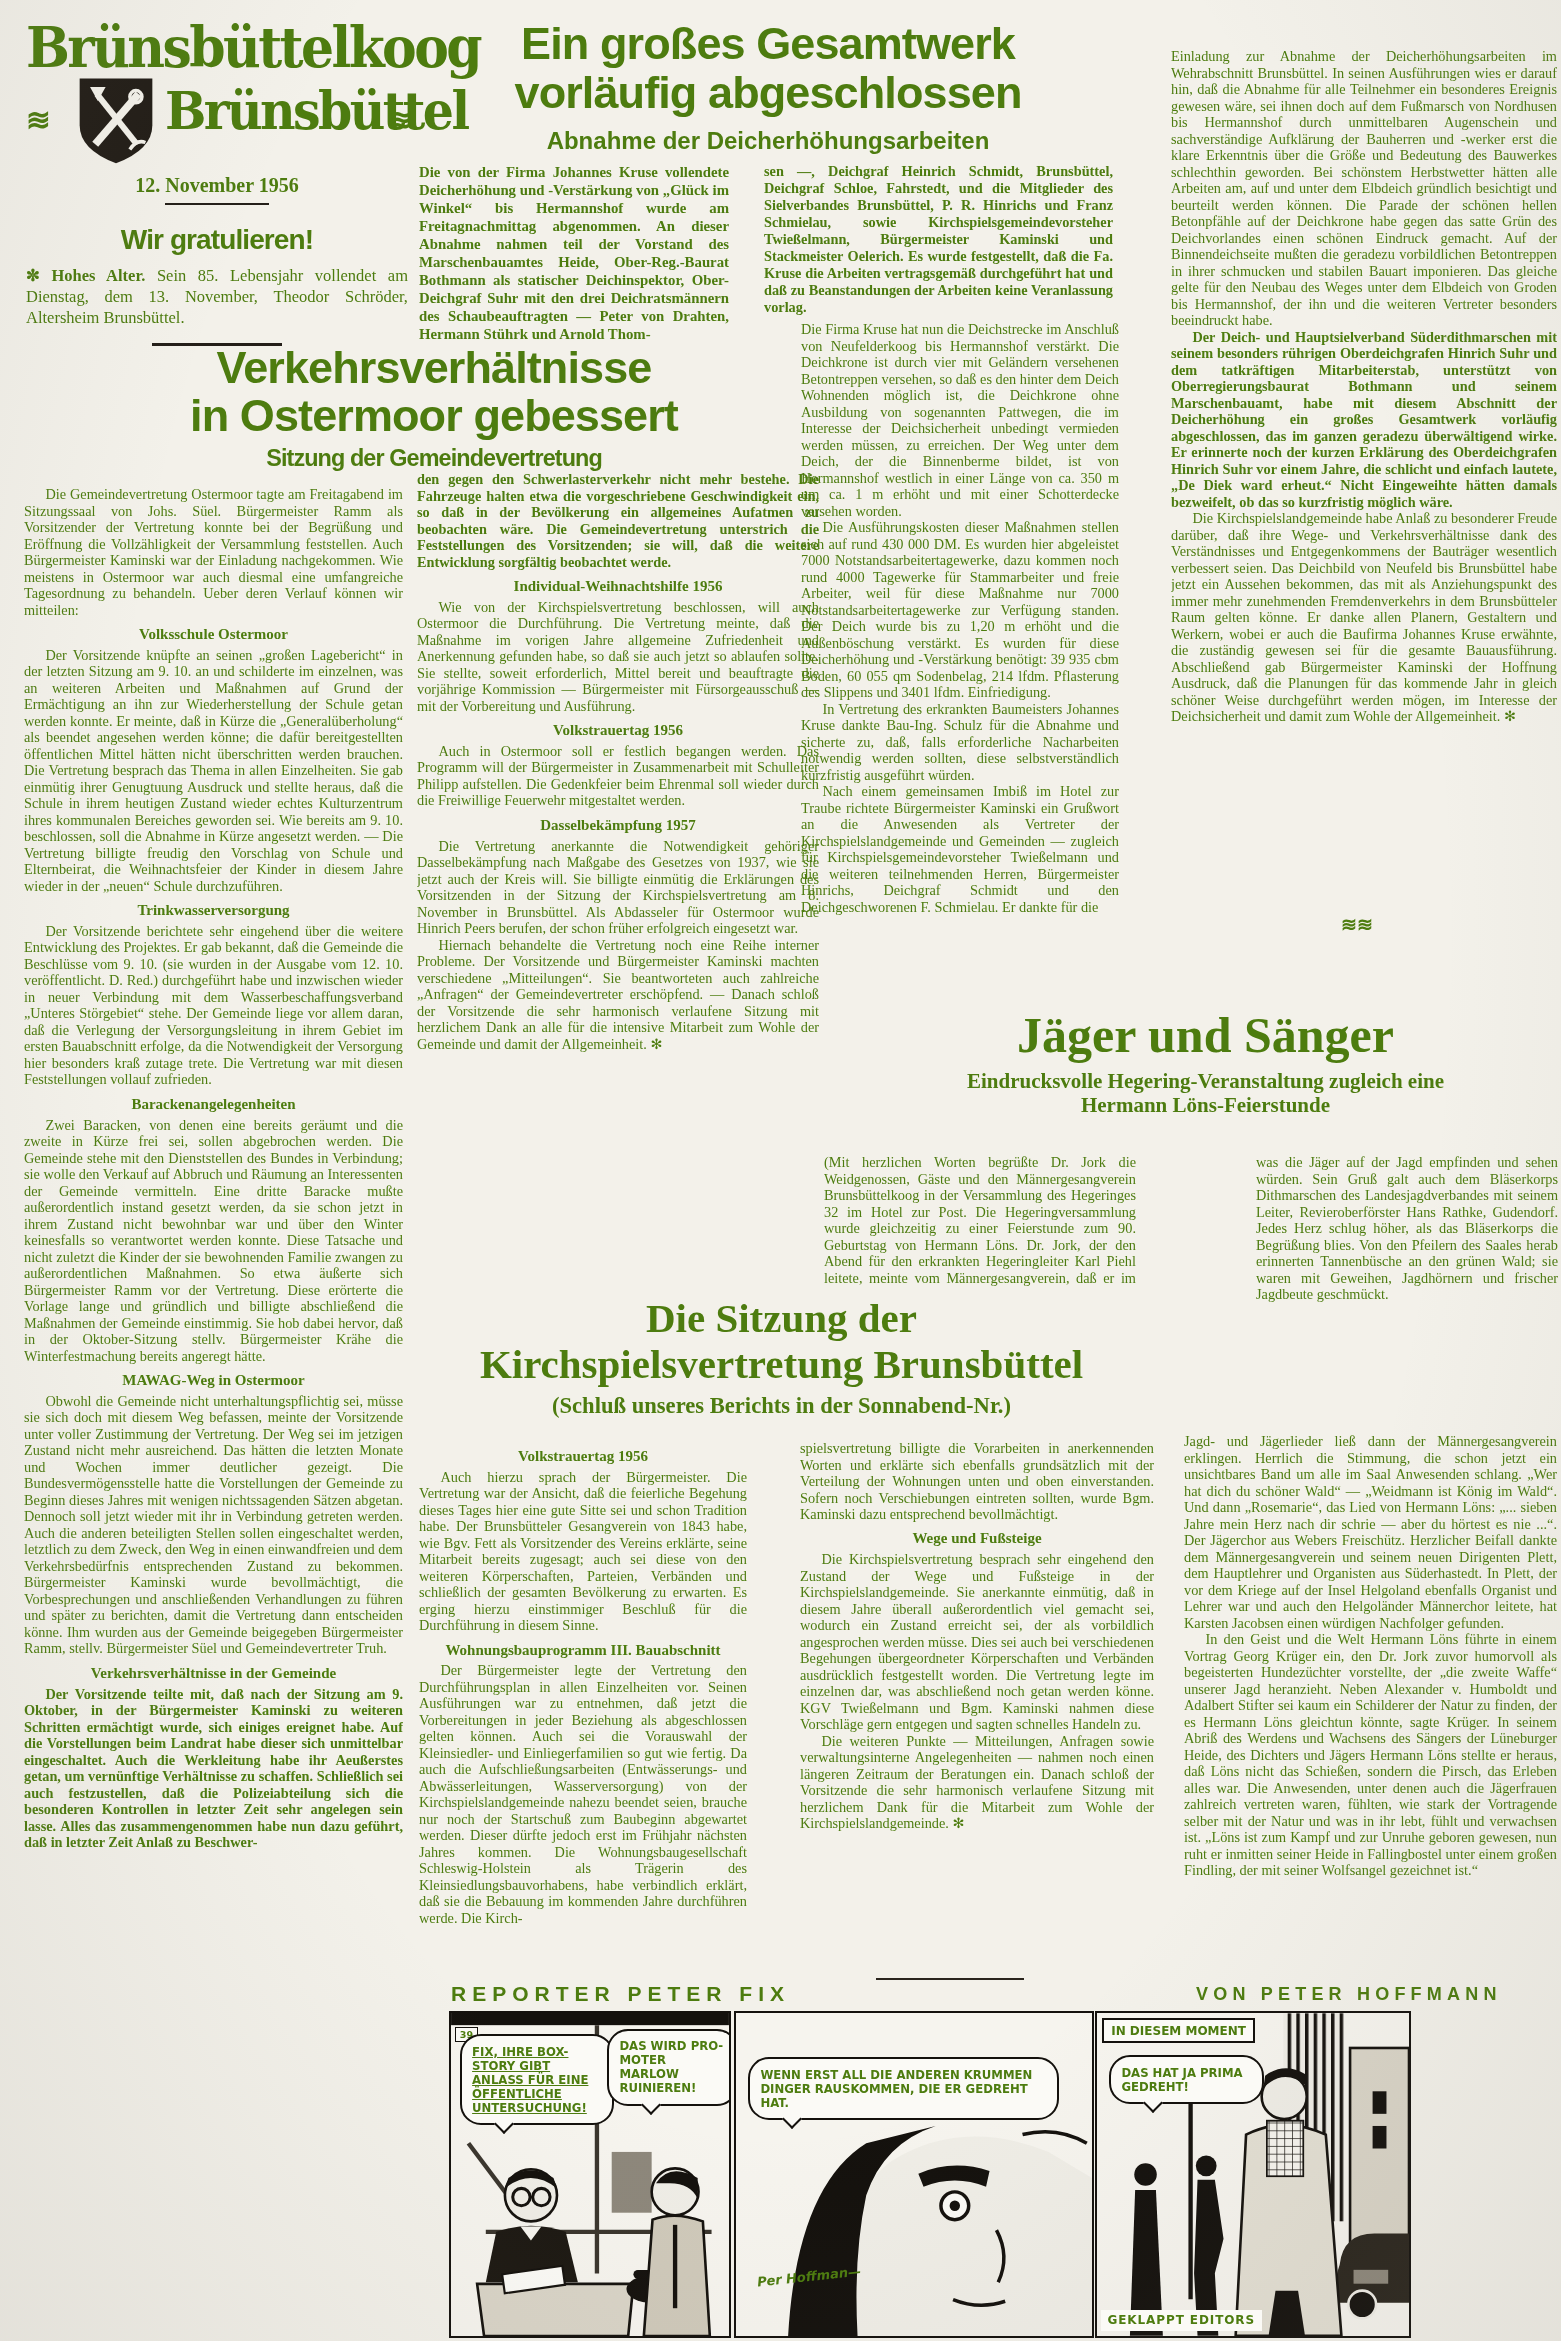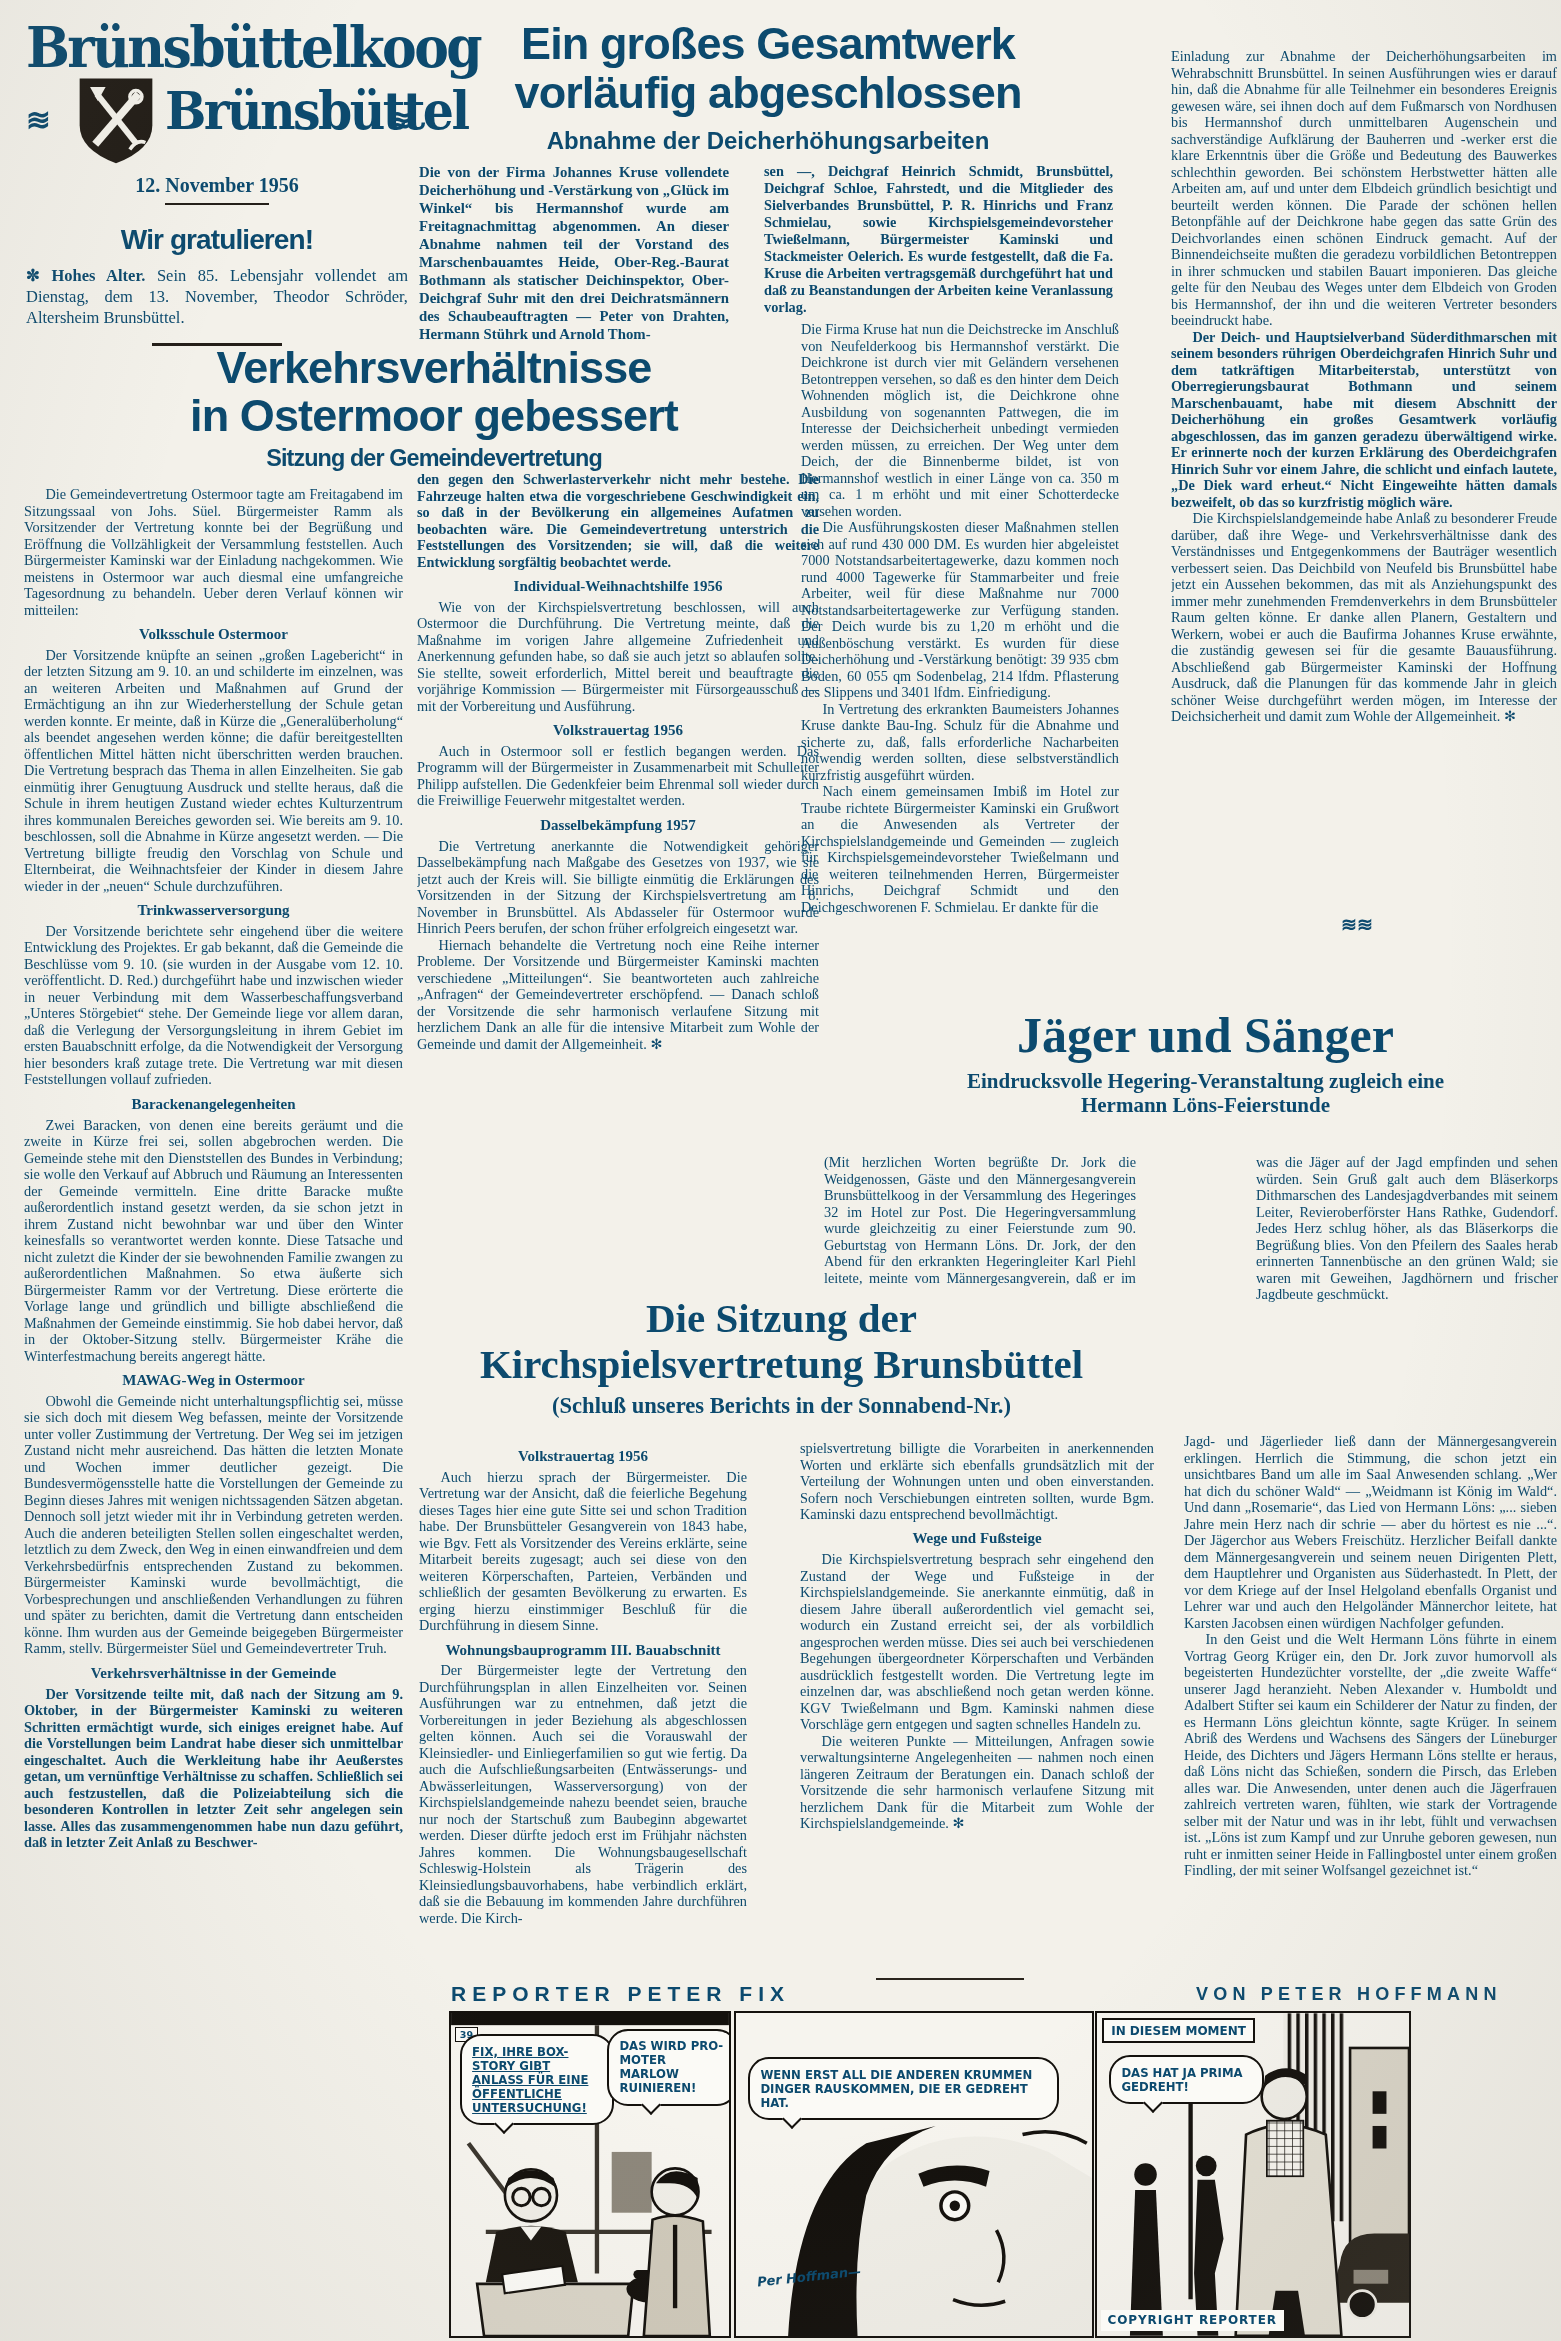--- a/index.html
+++ b/index.html
@@ -1,17 +1,17 @@
 <!DOCTYPE html>
 <html style="font-size:14px"><head>
 <meta charset="utf-8">
 <style>
   html,body{margin:0;padding:0;background:#cfccc4;}
   .page{position:relative;width:1562px;height:2342px;background:#f3f1ea;overflow:hidden;
-        font-family:"Liberation Serif", serif;color:#0c4a6e;}
+        font-family:"Liberation Serif", serif;color:#4d7c0f;}
   .page::after{content:"";position:absolute;inset:0;pointer-events:none;
         background:radial-gradient(ellipse at 50% 40%, rgba(255,255,255,0) 60%, rgba(120,115,105,.12) 100%);}
   .abs{position:absolute;}
   .col{position:absolute;text-align:justify;font-size:14.3px;line-height:16.5px;overflow:hidden;}
   .col p{margin:0;text-indent:1.5em;}
   .col p.ni{text-indent:0;}
   .col p.b{font-weight:bold;}
   .col .shead{font-weight:bold;text-align:center;font-size:15px;line-height:17.4px;margin:7.8px 0 3.5px;}
   .lead{font-weight:bold;font-size:14.8px;line-height:18px;}
   .hl-sans{font-family:"Liberation Sans",sans-serif;font-weight:bold;letter-spacing:-0.9px;}
@@ -225,17 +225,17 @@
       <path d="M112 300 L116 192 H136 L146 260 L136 300 L140 372 H116 Z" fill="#14110d"></path>
       <circle cx="216" cy="96" r="26" fill="#efede6" stroke="#14110d" stroke-width="3"></circle>
       <path d="M192 86 Q216 62 242 84 L240 70 Q216 56 194 72 Z" fill="#14110d"></path>
       <rect x="196" y="124" width="42" height="70" fill="url(#check)" stroke="#14110d" stroke-width="2"></rect>
       <path d="M160 372 L172 140 Q216 118 264 140 L282 372 Z" fill="#e3dfd3" stroke="#14110d" stroke-width="3"></path>
       <rect x="196" y="124" width="42" height="64" fill="url(#check)" stroke="#14110d" stroke-width="2"></rect>
       <path d="M198 372 L206 320 H232 L240 372 Z" fill="#14110d"></path>
     </svg>
     <div class="capbox" style="left:5.2px;top:5.2px;">IN DIESEM MOMENT</div>
     <div class="bubble" style="left:12px;top:42px;width:130px;">DAS HAT JA PRI­MA GEDREHT!</div>
-    <div class="capbox" style="left:3.5px;bottom:5.2px;border:none;background:#fbfaf6;font-size:12px;letter-spacing:0.9px;">COPYRIGHT REPORTER</div>
+    <div class="capbox" style="left:3.5px;bottom:5.2px;border:none;background:#fbfaf6;font-size:12px;letter-spacing:0.9px;">GEKLAPPT EDITORS</div>
   </div>
 
 </div>
 
 
 </body></html>

